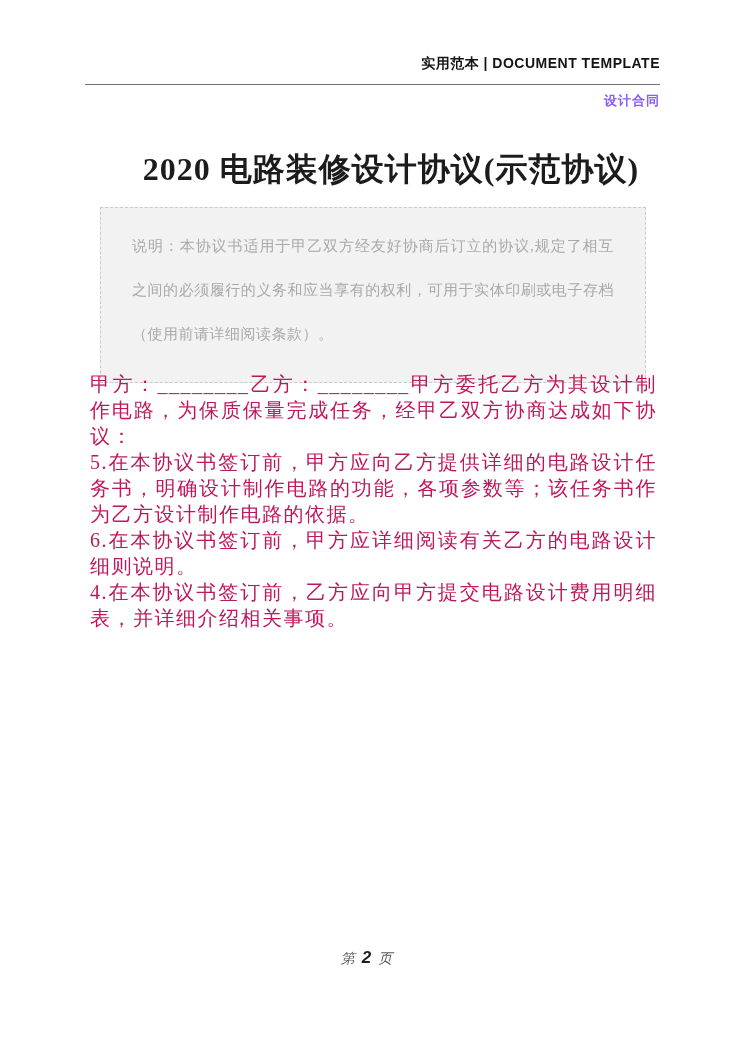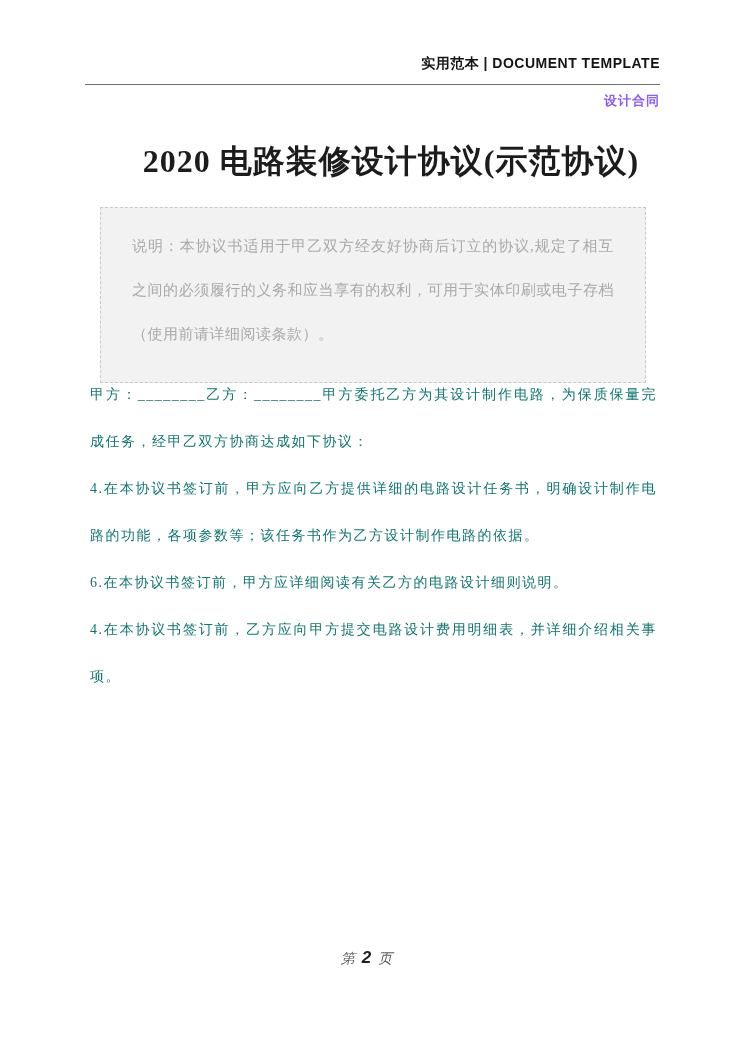--- a/index.html
+++ b/index.html
@@ -40,21 +40,21 @@
     margin-top: 7px;
     letter-spacing: 1px;
   }
 
   
   .doc-title {
     position: absolute;
     top: 136px;
     left: 0;
     right: 0;
-    margin: 4px;
+    margin: 12px;
     text-align: center;
     font-size: 32px;
     font-weight: bold;
     color: #1c1c1c;
     letter-spacing: 1px;
     padding-left: 38px;
   }
 
   
   .notice-box {
@@ -76,23 +76,23 @@
     letter-spacing: 0.5px;
     word-break: break-all;
   }
 
   
   .doc-body {
     position: absolute;
     top: 371px;
     left: 90px;
     width: 567px;
-    font-size: 14px;
-    line-height: 47px;
-    color: #0f766e;
+    font-size: 20px;
+    line-height: 26px;
+    color: #be185d;
     text-align: justify;
     letter-spacing: 1.5px;
   }
   .doc-body p { margin: 0; word-break: break-all; }
 
   
   .footer {
     position: absolute;
     top: 948px;
     left: 0;
@@ -122,21 +122,21 @@
   </div>
 
   <h1 class="doc-title">2020 电路装修设计协议(示范协议)</h1>
 
   <div class="notice-box">
     <p>说明：本协议书适用于甲乙双方经友好协商后订立的协议,规定了相互之间的必须履行的义务和应当享有的权利，可用于实体印刷或电子存档（使用前请详细阅读条款）。</p>
   </div>
 
   <div class="doc-body">
     <p>甲方：________乙方：________甲方委托乙方为其设计制作电路，为保质保量完成任务，经甲乙双方协商达成如下协议：</p>
-    <p>4.在本协议书签订前，甲方应向乙方提供详细的电路设计任务书，明确设计制作电路的功能，各项参数等；该任务书作为乙方设计制作电路的依据。</p>
+    <p>5.在本协议书签订前，甲方应向乙方提供详细的电路设计任务书，明确设计制作电路的功能，各项参数等；该任务书作为乙方设计制作电路的依据。</p>
     <p>6.在本协议书签订前，甲方应详细阅读有关乙方的电路设计细则说明。</p>
     <p>4.在本协议书签订前，乙方应向甲方提交电路设计费用明细表，并详细介绍相关事项。</p>
   </div>
 
   <div class="footer">
     <span>第</span><span class="page-num">2</span><span>页</span>
   </div>
 
 </div>
 

